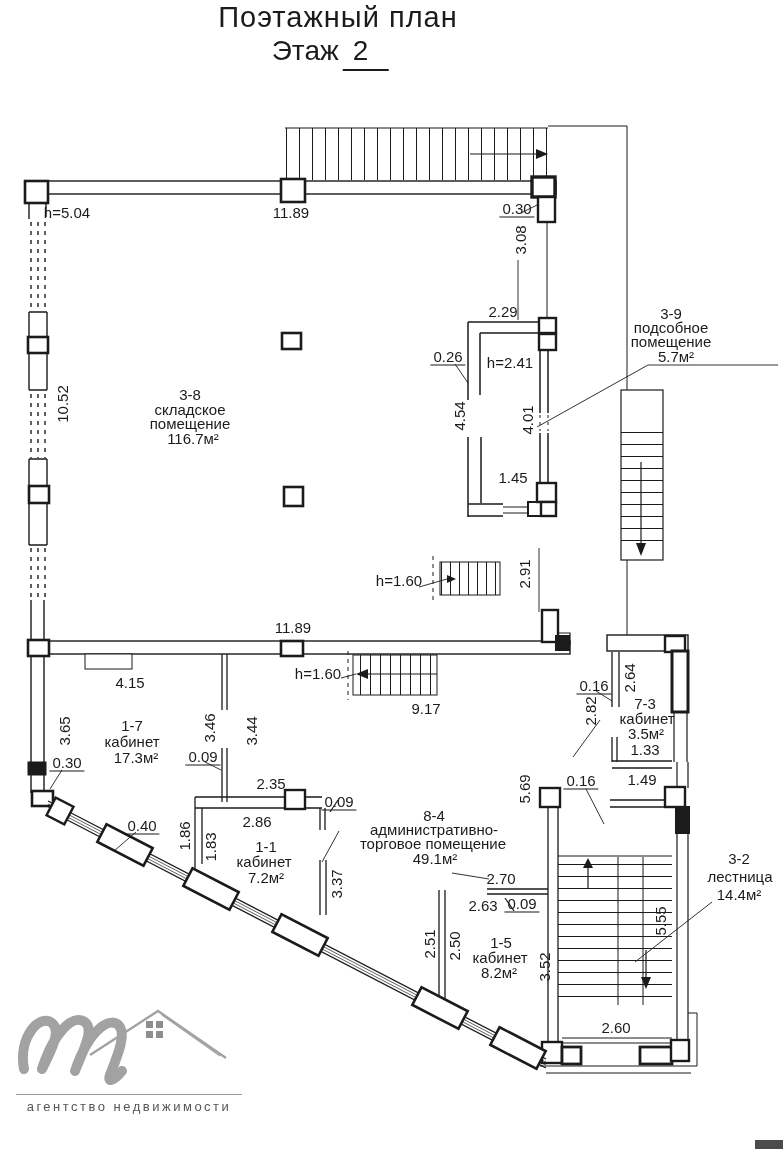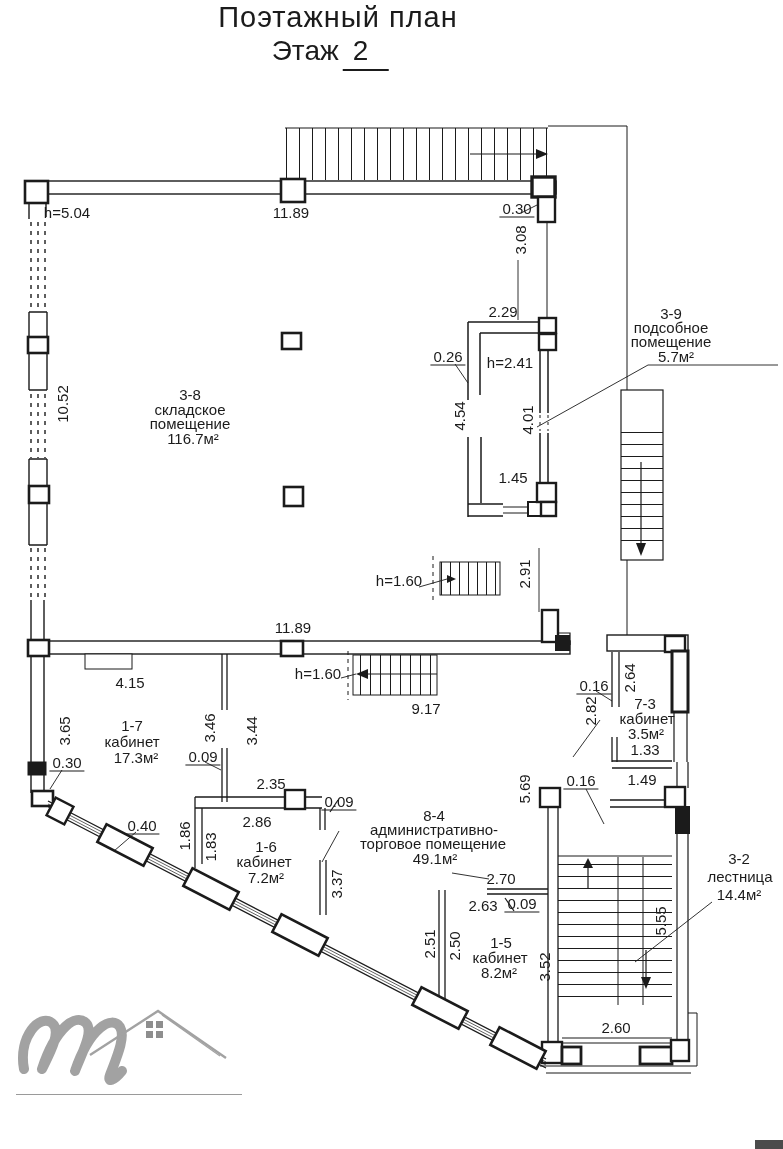--- a/index.html
+++ b/index.html
@@ -250,21 +250,21 @@
       <div class="lbl" style="left: 136px; top: 757px; transform: translate(-50%, -50%);">17.3м²</div>
       <div class="lbl" style="left: 209px; top: 728px; transform: translate(-50%, -50%) rotate(-90deg);">3.46</div>
       <div class="lbl" style="left: 251px; top: 731px; transform: translate(-50%, -50%) rotate(-90deg);">3.44</div>
       <div class="lbl ul" style="left: 203px; top: 757px; transform: translate(-50%, -50%);">0.09</div>
       <div class="lbl" style="left: 271px; top: 783px; transform: translate(-50%, -50%);">2.35</div>
       <div class="lbl ul" style="left: 339px; top: 802px; transform: translate(-50%, -50%);">0.09</div>
       <div class="lbl" style="left: 257px; top: 821px; transform: translate(-50%, -50%);">2.86</div>
       <div class="lbl" style="left: 184px; top: 836px; transform: translate(-50%, -50%) rotate(-90deg);">1.86</div>
       <div class="lbl" style="left: 210px; top: 847px; transform: translate(-50%, -50%) rotate(-90deg);">1.83</div>
       <div class="lbl ul" style="left: 142px; top: 826px; transform: translate(-50%, -50%);">0.40</div>
-      <div class="lbl" style="left: 266px; top: 846px; transform: translate(-50%, -50%);">1-6</div>
+      <div class="lbl" style="left: 266px; top: 846px; transform: translate(-50%, -50%);">1-1</div>
       <div class="lbl" style="left: 264px; top: 861px; transform: translate(-50%, -50%);">кабинет</div>
       <div class="lbl" style="left: 266px; top: 877px; transform: translate(-50%, -50%);">7.2м²</div>
       <div class="lbl" style="left: 336px; top: 884px; transform: translate(-50%, -50%) rotate(-90deg);">3.37</div>
       <div class="lbl" style="left: 434px; top: 815px; transform: translate(-50%, -50%);">8-4</div>
       <div class="lbl" style="left: 434px; top: 829px; transform: translate(-50%, -50%);">административно-</div>
       <div class="lbl" style="left: 433px; top: 843px; transform: translate(-50%, -50%);">торговое помещение</div>
       <div class="lbl" style="left: 435px; top: 858px; transform: translate(-50%, -50%);">49.1м²</div>
       <div class="lbl" style="left: 524px; top: 789px; transform: translate(-50%, -50%) rotate(-90deg);">5.69</div>
       <div class="lbl" style="left: 501px; top: 878px; transform: translate(-50%, -50%);">2.70</div>
       <div class="lbl" style="left: 483px; top: 905px; transform: translate(-50%, -50%);">2.63</div>
@@ -290,16 +290,17 @@
       <path d="M80,52 L148,8 L216,55" stroke="#a2a2a2" stroke-width="2.4" fill="none"></path>
       <path d="M152,12 L210,53" stroke="#a2a2a2" stroke-width="1.2" fill="none"></path>
       <g fill="#8e8e8e" stroke="none">
         <rect x="136" y="18" width="7" height="7"></rect>
           <rect x="146" y="18" width="7" height="7"></rect>
         <rect x="136" y="28" width="7" height="7"></rect>
           <rect x="146" y="28" width="7" height="7"></rect>
       </g>
     </svg>
     <div class="rule"></div>
+    <div class="tagline">агентство недвижимости</div>
   </div>
 
   <div class="artifact"></div>
 </div>
 
 </body></html>

